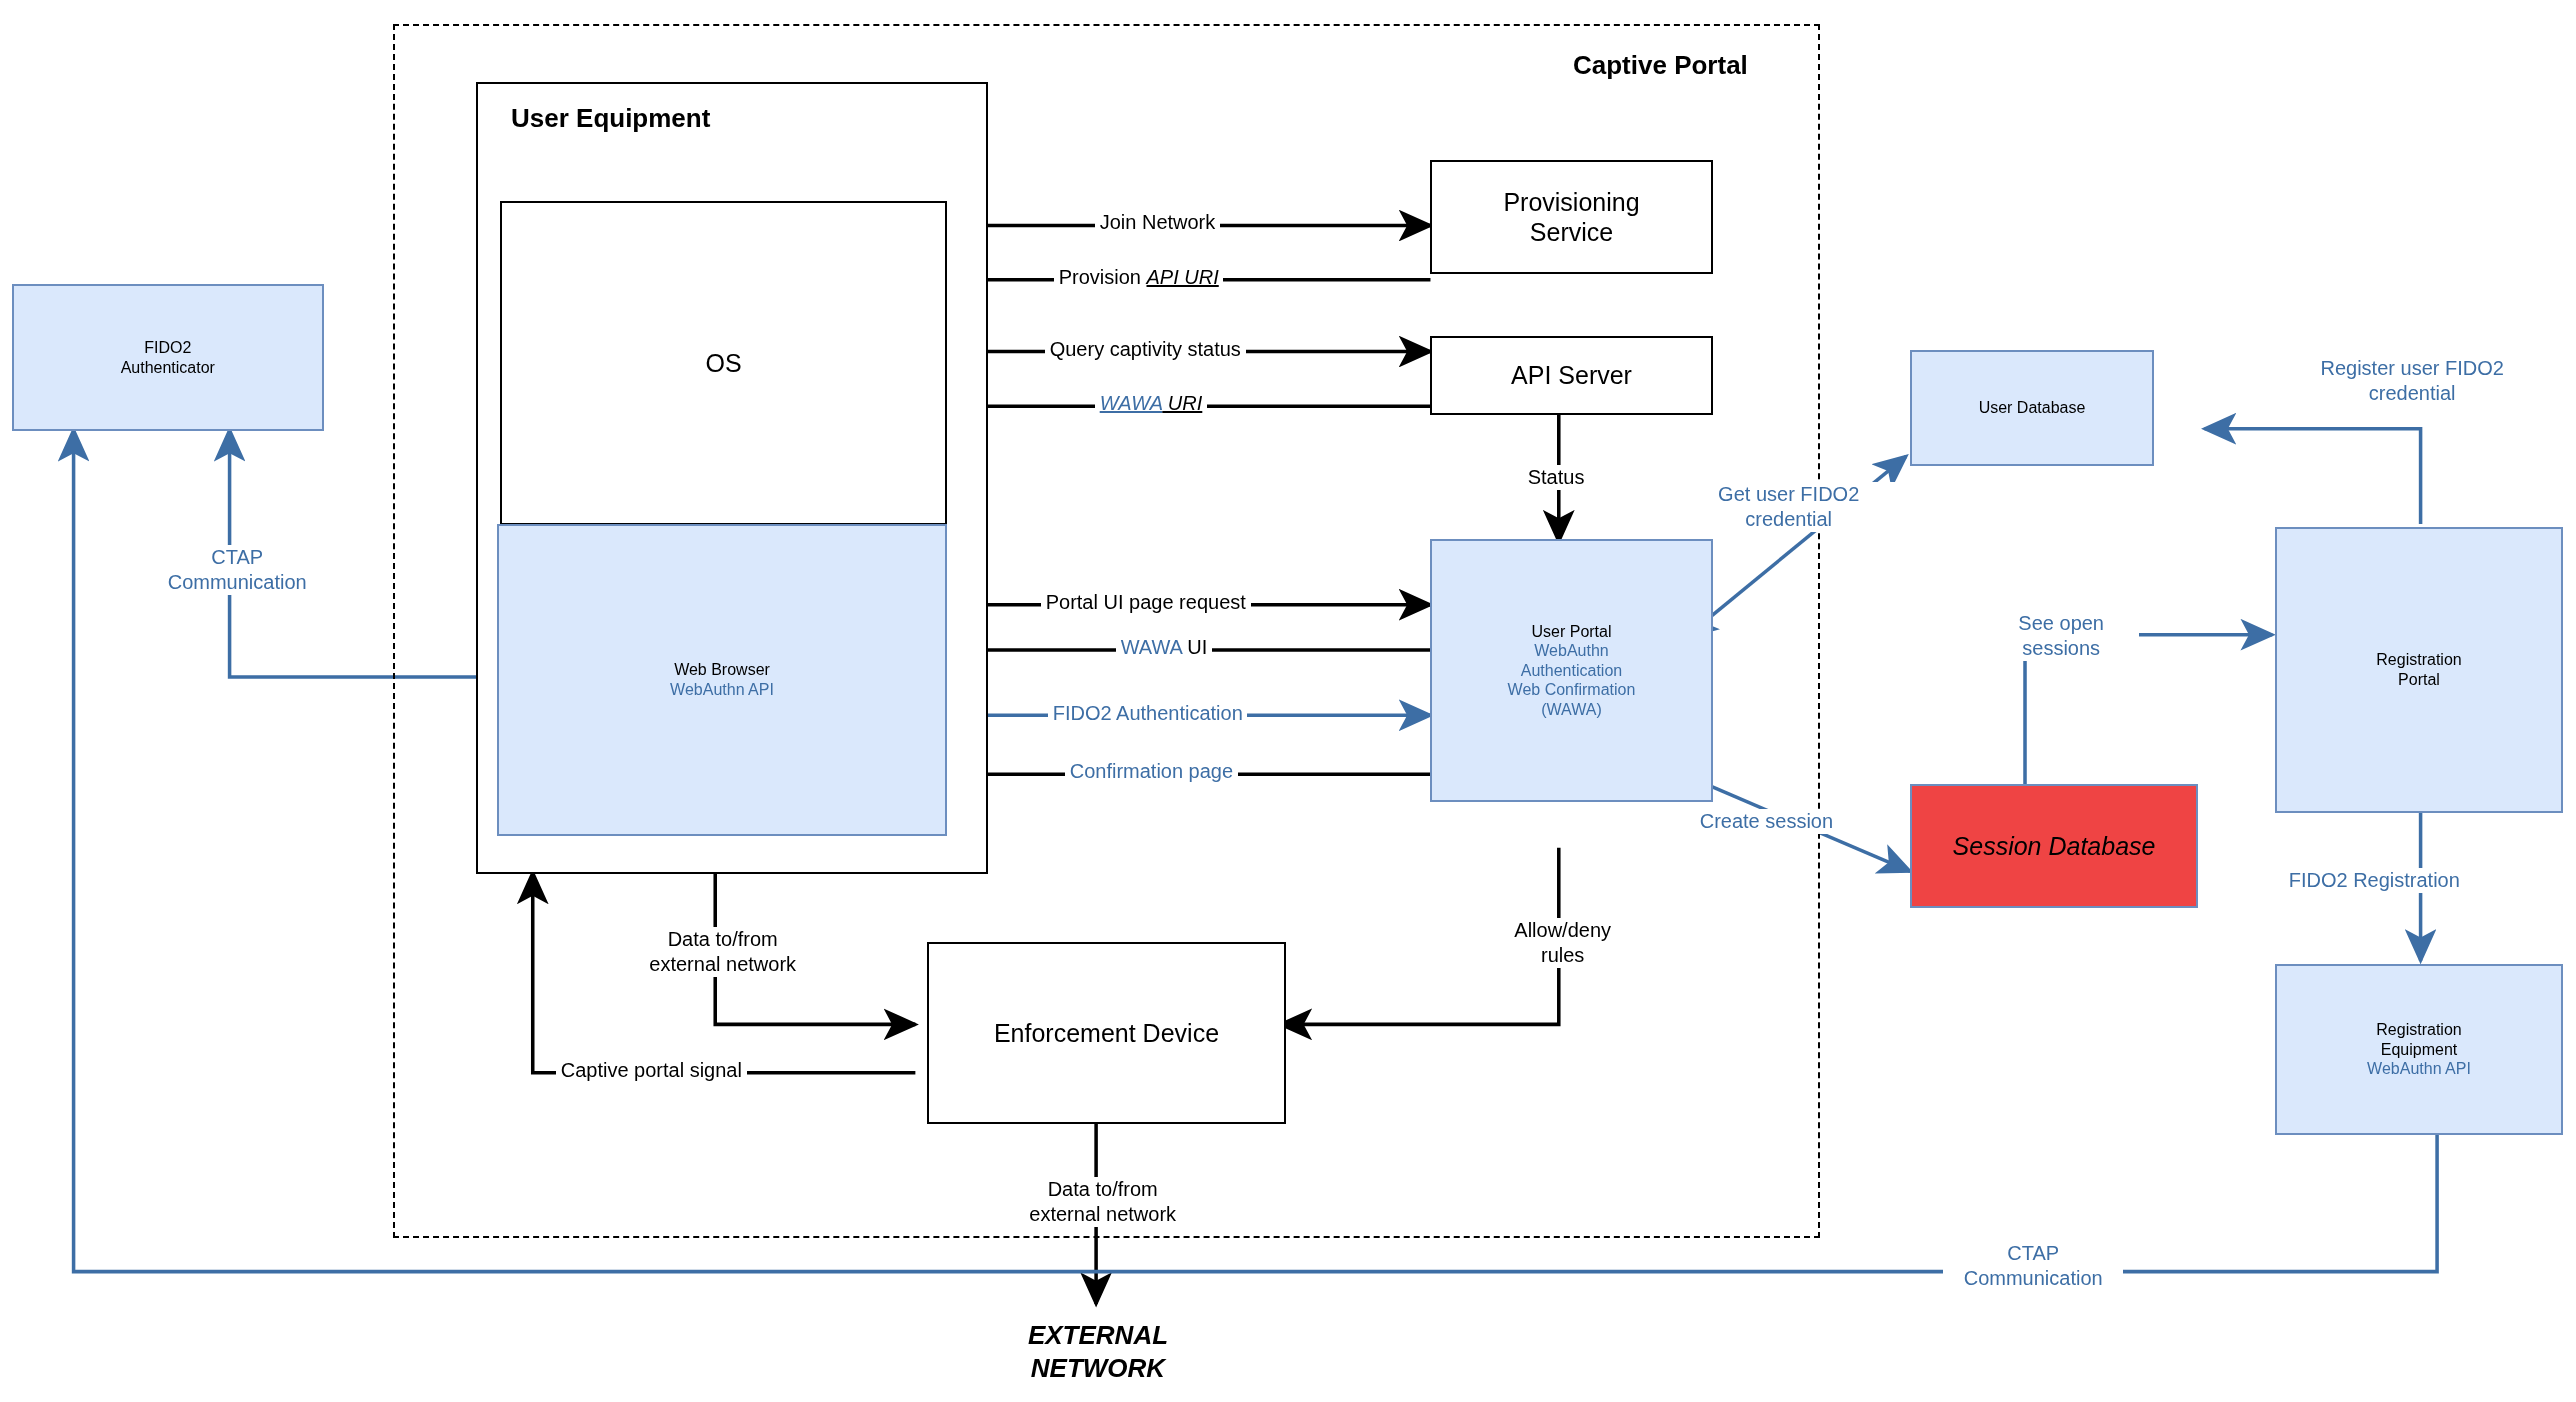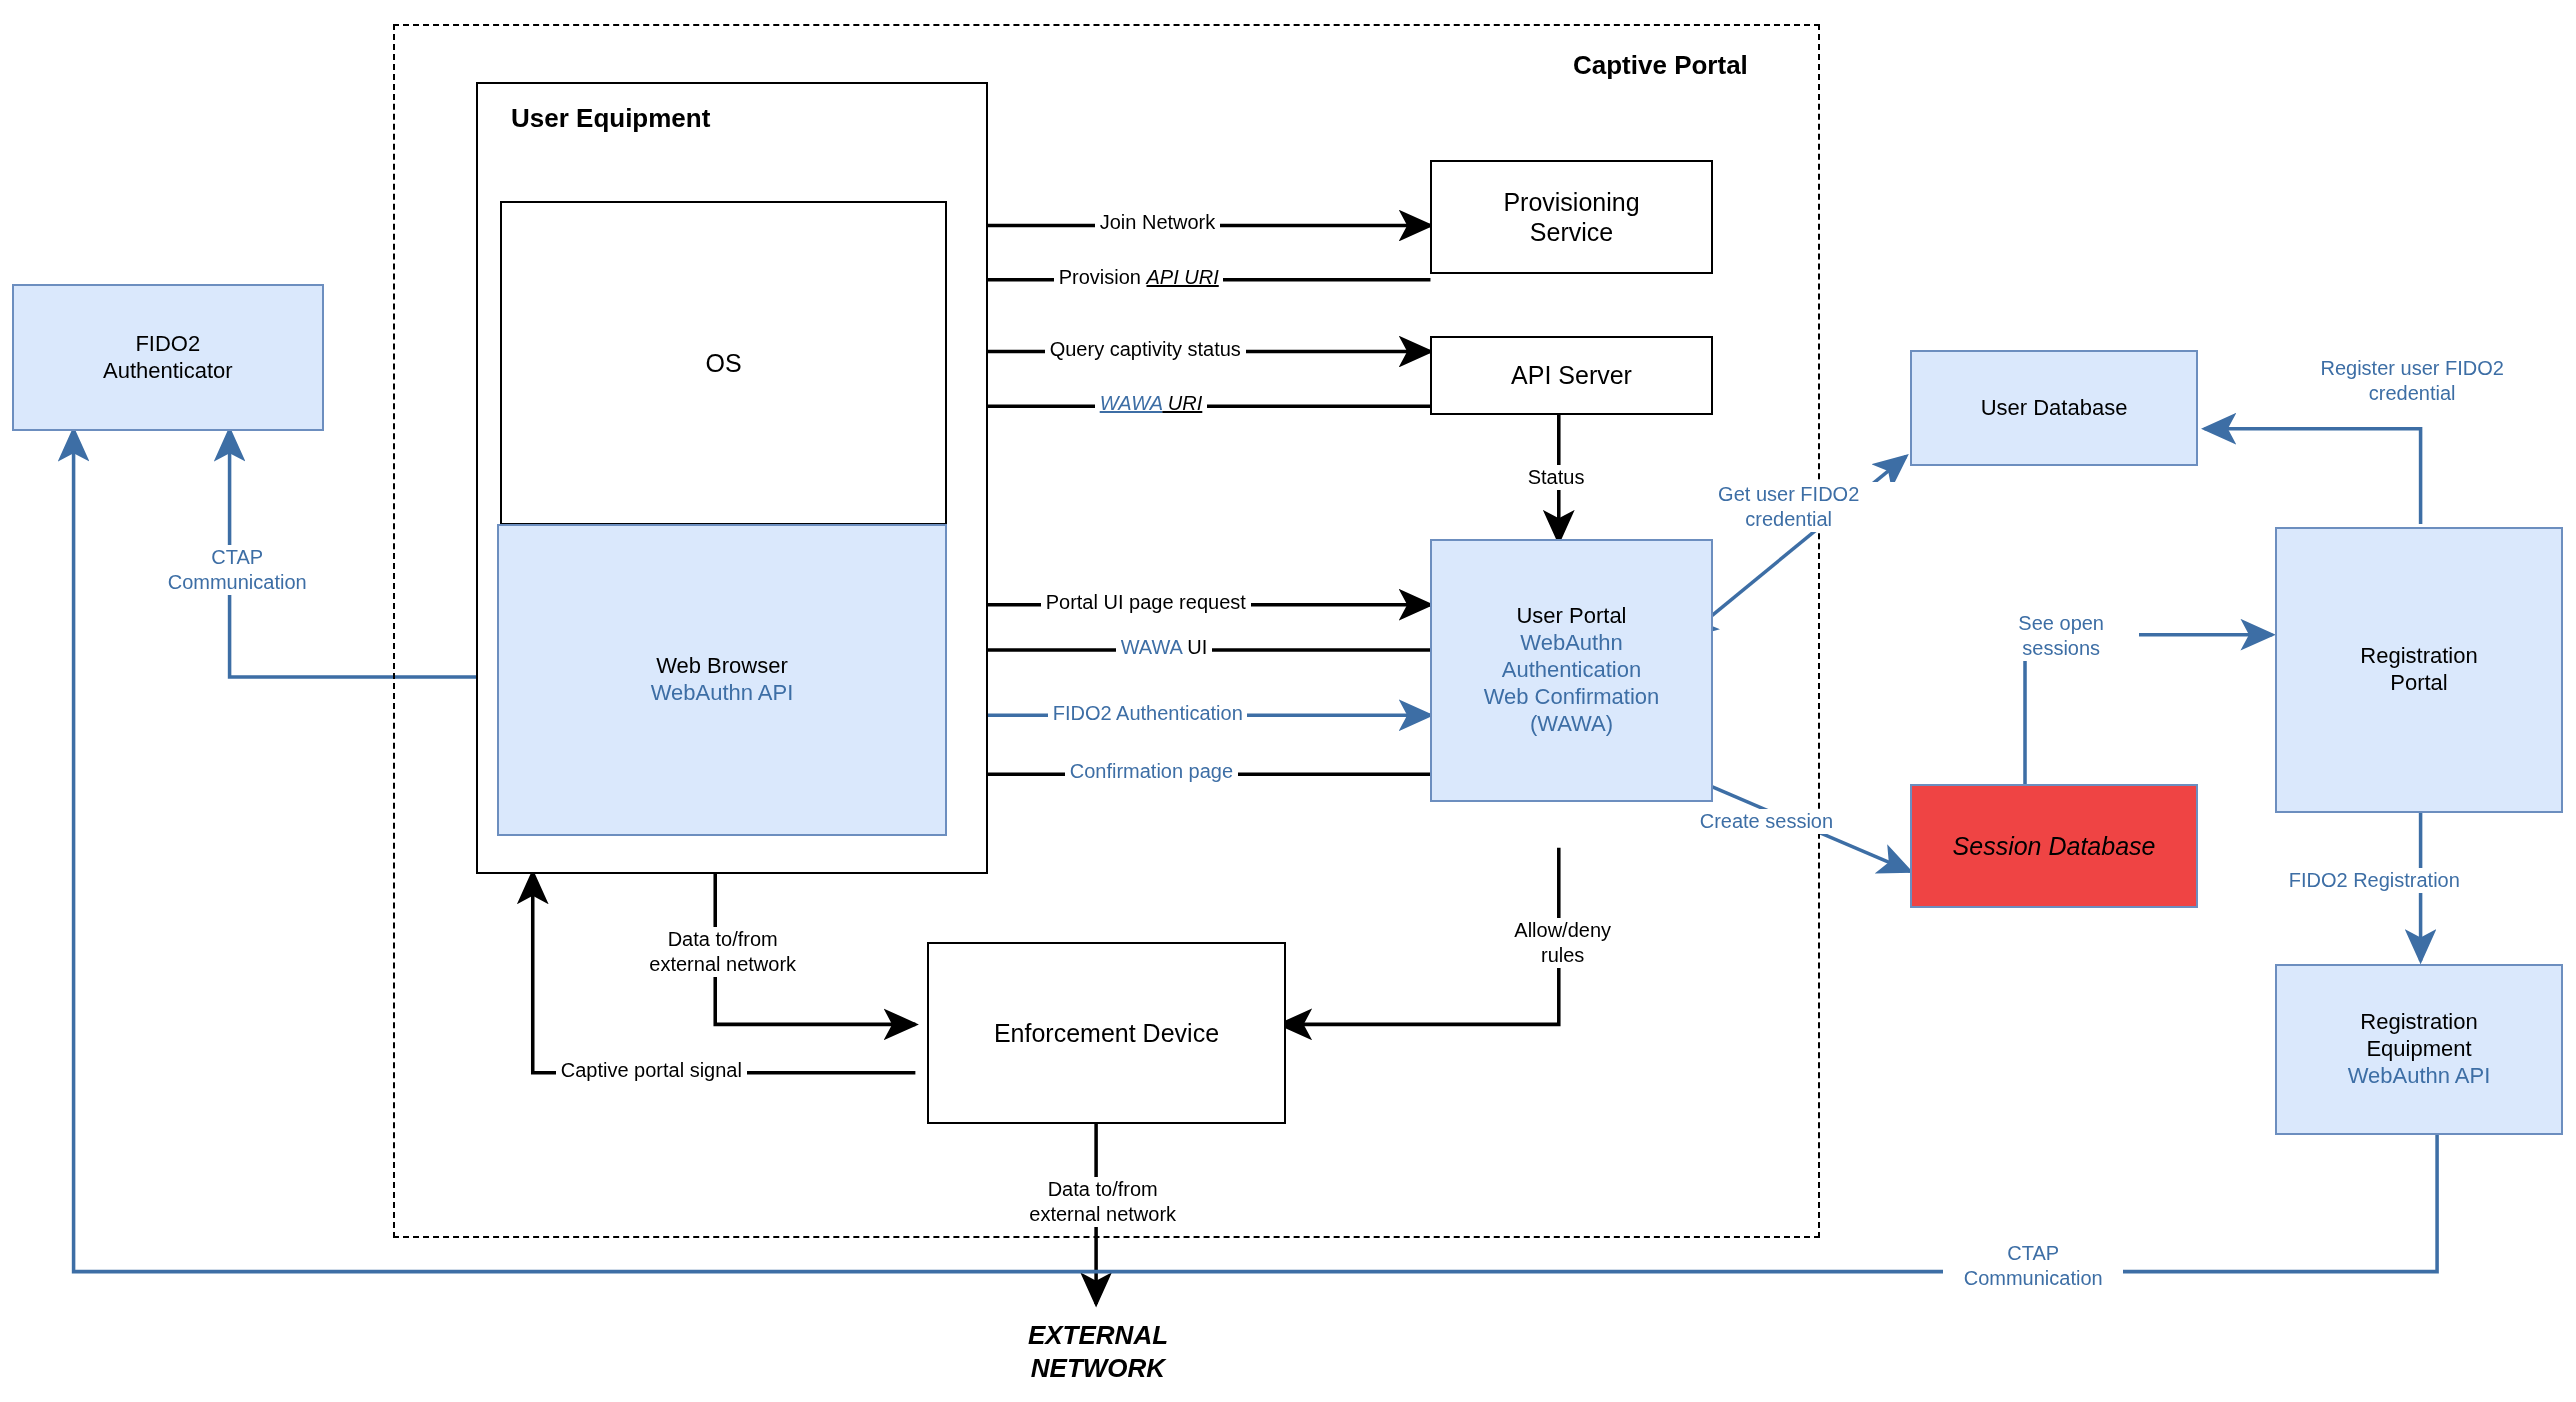--- a/index.html
+++ b/index.html
@@ -3,21 +3,21 @@
 <meta charset="utf-8">
 <style>
   html,body{margin:0;padding:0;background:#ffffff;}
   #stage{position:relative;width:2576px;height:1403px;background:#fff;
          font-family:"Liberation Sans", sans-serif;overflow:hidden;}
   svg#wires{position:absolute;left:0;top:0;width:2576px;height:1403px;pointer-events:none;}
 
   .box{position:absolute;box-sizing:border-box;display:flex;flex-direction:column;
        align-items:center;justify-content:center;text-align:center;line-height:1.22;}
   .box-plain{border:2.9px solid #000;background:#fff;color:#000;font-size:25px;}
-  .box-blue{border:2.9px solid #6c8ebf;background:#dae8fc;color:#000;font-size:22px;}
+  .box-blue{border:2.9px solid #6c8ebf;background:#dae8fc;color:#000;font-size:16px;}
   .box-cyan{border:2.9px solid #6c8ebf;background:#ef4444;color:#000;font-size:25px;}
   .sub-blue{color:#3d6ea5;}
   .ital{font-style:italic;}
   .group-title{position:absolute;font-weight:bold;font-size:26px;color:#000;}
   .dashframe{position:absolute;border:2.9px dashed #000;box-sizing:border-box;background:transparent;}
   .lbl{position:absolute;font-size:20px;color:#000;text-align:center;line-height:1.25;
        background:#fff;padding:0 4.7px;white-space:nowrap;}
   .lbl.b{color:#3d6ea5;}
   .lbl.wrap{white-space:normal;}
   .ul-it{font-style:italic;text-decoration:underline;}
@@ -145,21 +145,21 @@
     <span class="sub-blue">WebAuthn</span>
     <span class="sub-blue">Authentication</span>
     <span class="sub-blue">Web Confirmation</span>
     <span class="sub-blue">(WAWA)</span>
   </div>
 
   <div class="box box-plain" style="left:927px;top:942px;width:359px;height:182px;">
     <span>Enforcement Device</span>
   </div>
 
-  <div class="box box-blue" style="left:1910px;top:350px;width:288px;height:116px;">
+  <div class="box box-blue" style="left:1910px;top:350px;width:244px;height:116px;">
     <span>User Database</span>
   </div>
 
   <div class="box box-cyan ital" style="left:1910px;top:784px;width:288px;height:124px;">
     <span>Session Database</span>
   </div>
 
   <div class="box box-blue" style="left:2275px;top:527px;width:288px;height:286px;">
     <span>Registration</span>
     <span>Portal</span>

